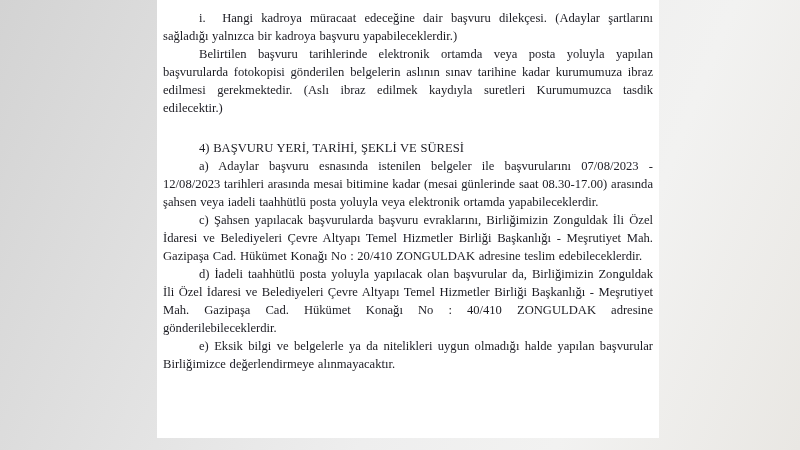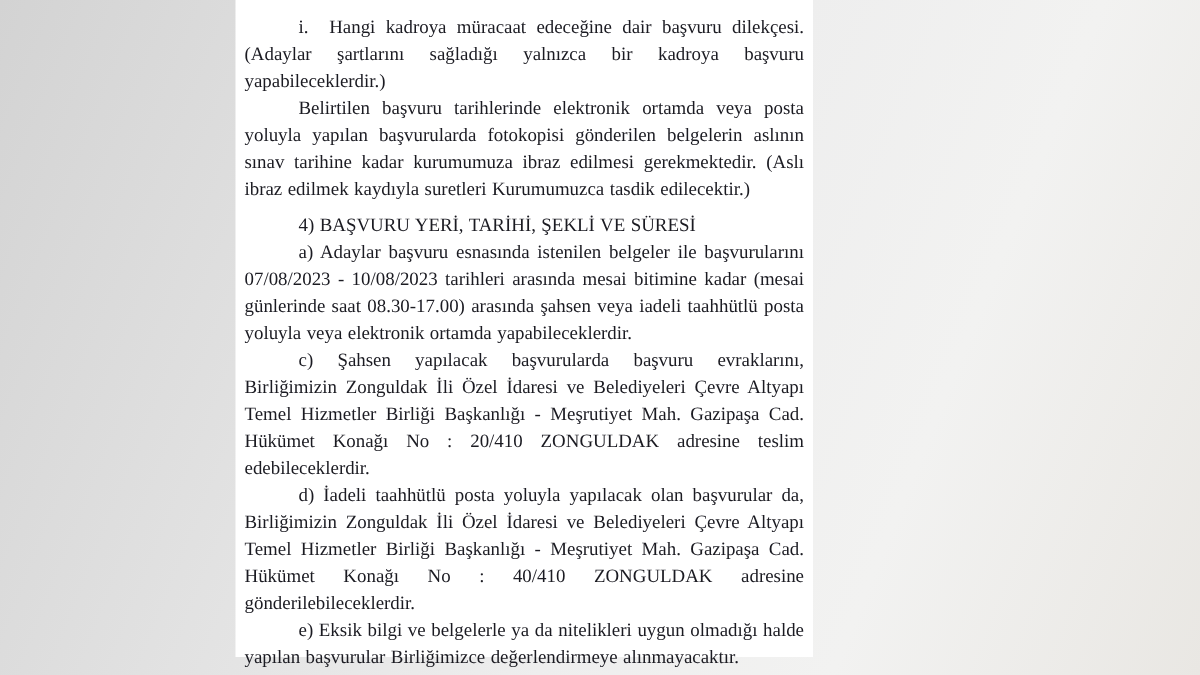--- a/index.html
+++ b/index.html
@@ -12,48 +12,48 @@
   .canvas {
     position: relative;
     width: 800px;
     height: 450px;
     background: linear-gradient(112deg, #d3d3d3 0%, #e2e2e2 30%, #eeeeee 55%, #f2f2f1 75%, #e9e7e3 100%);
   }
   .page {
     position: absolute;
     left: 157px;
     top: 0;
-    width: 385px;
+    width: 502px;
     height: 438px;
     box-sizing: border-box;
     padding: 9px 6px 0 6px;
     background: #ffffff;
   }
   .para {
     margin: 0;
     font-family: "Liberation Serif", "DejaVu Serif", serif;
     font-size: 12.6px;
     line-height: 18px;
     color: #1b1b22;
     text-align: justify;
     text-indent: 36px;
     word-spacing: 0.5px;
   }
   .heading {
-    margin-top: 6px;
+    margin-top: 22px;
     text-align: left;
   }
 </style>
 </head>
 <body>
 
 <div class="canvas">
   <div class="page">
     <p class="para">i.&nbsp; Hangi kadroya müracaat edeceğine dair başvuru dilekçesi. (Adaylar şartlarını sağladığı yalnızca bir kadroya başvuru yapabileceklerdir.)</p>
     <p class="para">Belirtilen başvuru tarihlerinde elektronik ortamda veya posta yoluyla yapılan başvurularda fotokopisi gönderilen belgelerin aslının sınav tarihine kadar kurumumuza ibraz edilmesi gerekmektedir. (Aslı ibraz edilmek kaydıyla suretleri Kurumumuzca tasdik edilecektir.)</p>
     <p class="para heading">4) BAŞVURU YERİ, TARİHİ, ŞEKLİ VE SÜRESİ</p>
-    <p class="para">a) Adaylar başvuru esnasında istenilen belgeler ile başvurularını 07/08/2023 - 10/08/2023 tarihleri arasında mesai bitimine kadar (mesai günlerinde saat 08.30-17.00) arasında şahsen veya iadeli taahhütlü posta yoluyla veya elektronik ortamda yapabileceklerdir.</p>
+    <p class="para">a) Adaylar başvuru esnasında istenilen belgeler ile başvurularını 07/08/2023 - 12/08/2023 tarihleri arasında mesai bitimine kadar (mesai günlerinde saat 08.30-17.00) arasında şahsen veya iadeli taahhütlü posta yoluyla veya elektronik ortamda yapabileceklerdir.</p>
     <p class="para">c) Şahsen yapılacak başvurularda başvuru evraklarını, Birliğimizin Zonguldak İli Özel İdaresi ve Belediyeleri Çevre Altyapı Temel Hizmetler Birliği Başkanlığı - Meşrutiyet Mah. Gazipaşa Cad. Hükümet Konağı No : 20/410 ZONGULDAK adresine teslim edebileceklerdir.</p>
     <p class="para">d) İadeli taahhütlü posta yoluyla yapılacak olan başvurular da, Birliğimizin Zonguldak İli Özel İdaresi ve Belediyeleri Çevre Altyapı Temel Hizmetler Birliği Başkanlığı - Meşrutiyet Mah. Gazipaşa Cad. Hükümet Konağı No : 40/410 ZONGULDAK adresine gönderilebileceklerdir.</p>
     <p class="para">e) Eksik bilgi ve belgelerle ya da nitelikleri uygun olmadığı halde yapılan başvurular Birliğimizce değerlendirmeye alınmayacaktır.</p>
 
   </div>
 </div>
 
 </body></html>

